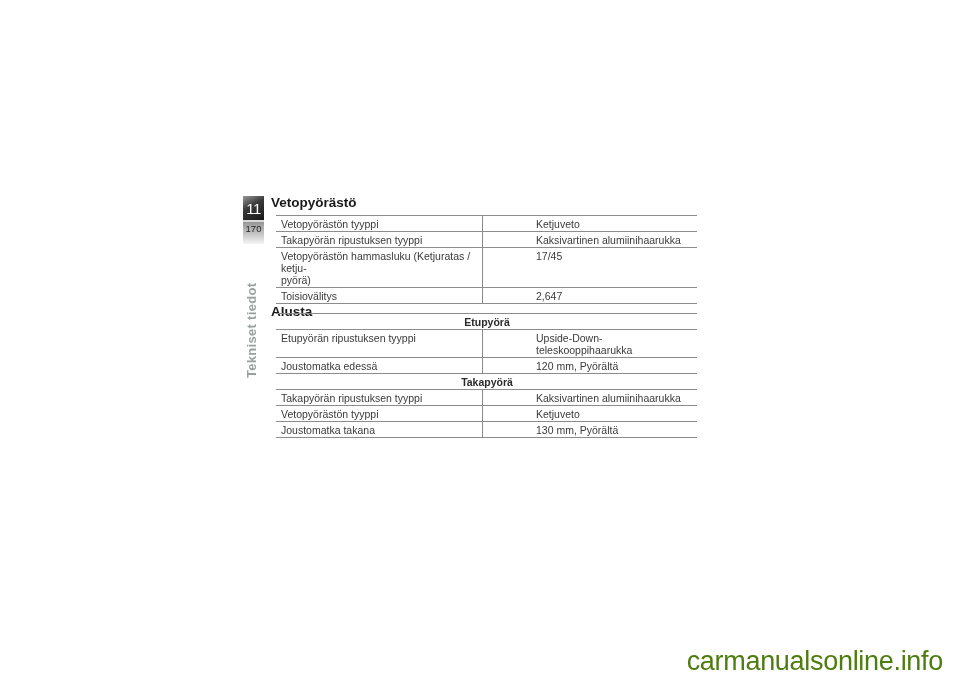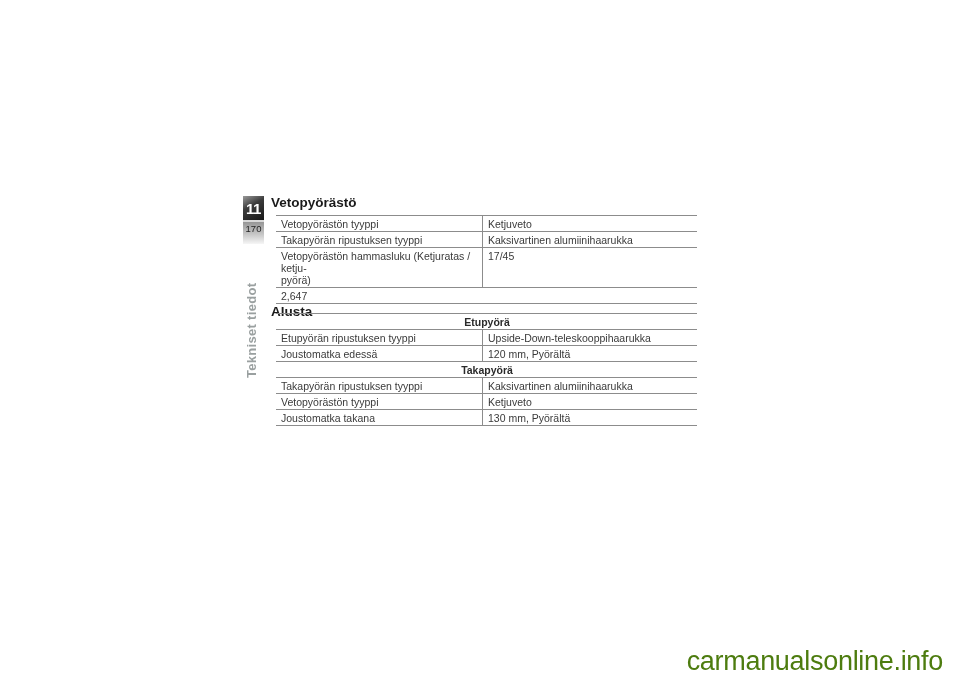--- a/index.html
+++ b/index.html
@@ -13,21 +13,21 @@
   }
 
   
   .chapter-tab {
     position: absolute; left: 243px; top: 196px; width: 21px;
   }
   .chapter-num {
     height: 26px;
     background: linear-gradient(150deg, #9a9a9a 0%, #3c3c3c 40%, #161616 100%);
     color: #ffffff;
-    font-size: 15px; font-weight: bold; letter-spacing: -0.5px;
+    font-size: 15px; font-weight: normal; letter-spacing: -0.5px;
     text-align: center; line-height: 25px;
     border-bottom: 2px solid #d9d9d9;
   }
   .chapter-page {
     height: 22px;
     background: linear-gradient(to bottom, #969696 0%, #c6c6c6 55%, #f6f6f6 100%);
     color: #1f1f1f;
     font-size: 9.5px; text-align: center; line-height: 14px;
   }
 
@@ -55,21 +55,21 @@
   .sec-title.s2 { top: 297px; margin-top: 8px; }
 
   
   .spec-table {
     position: absolute; left: 276px; width: 421px;
     font-size: 10.5px; line-height: 12px; color: #3a3a3a;
     border-bottom: 1px solid #8c8c8c;
   }
   .spec-table.t1 { top: 215px; }
   .spec-table.t2 { top: 313px; }
-  .trow { display: flex; border-top: 1px solid #8c8c8c; }
+  .trow { display: flex; border-top: 1px solid #8c8c8c; gap: 48px; }
   .tlabel {
     width: 207px; flex: 0 0 207px;
     padding: 2px 6px 1px 5px;
     border-right: 1px solid #8c8c8c;
     white-space: pre-line;
   }
   .tvalue { flex: 1; padding: 2px 4px 1px 5px; }
   .grow { display: block; border-top: 1px solid #8c8c8c; }
   .gheader { font-weight: bold; padding: 2px 4px 1px 5px; color: #2a2a2a; text-align: center; }
 
@@ -102,20 +102,21 @@
     <div class="trow">
       <div class="tlabel">Takapyörän ripustuksen tyyppi</div>
       <div class="tvalue">Kaksivartinen alumiinihaarukka</div>
     </div>
     <div class="trow">
       <div class="tlabel">Vetopyörästön hammasluku (Ketjuratas / ketju-
 pyörä)</div>
       <div class="tvalue">17/45</div>
     </div>
     <div class="trow">
+      <div class="tlabel">Toisiovälitys</div>
       <div class="tvalue">2,647</div>
     </div>
   </div>
 
   <div class="sec-title s2">Alusta</div>
 
   <div class="spec-table t2">
     <div class="grow">
       <div class="gheader">Etupyörä</div>
     </div>

